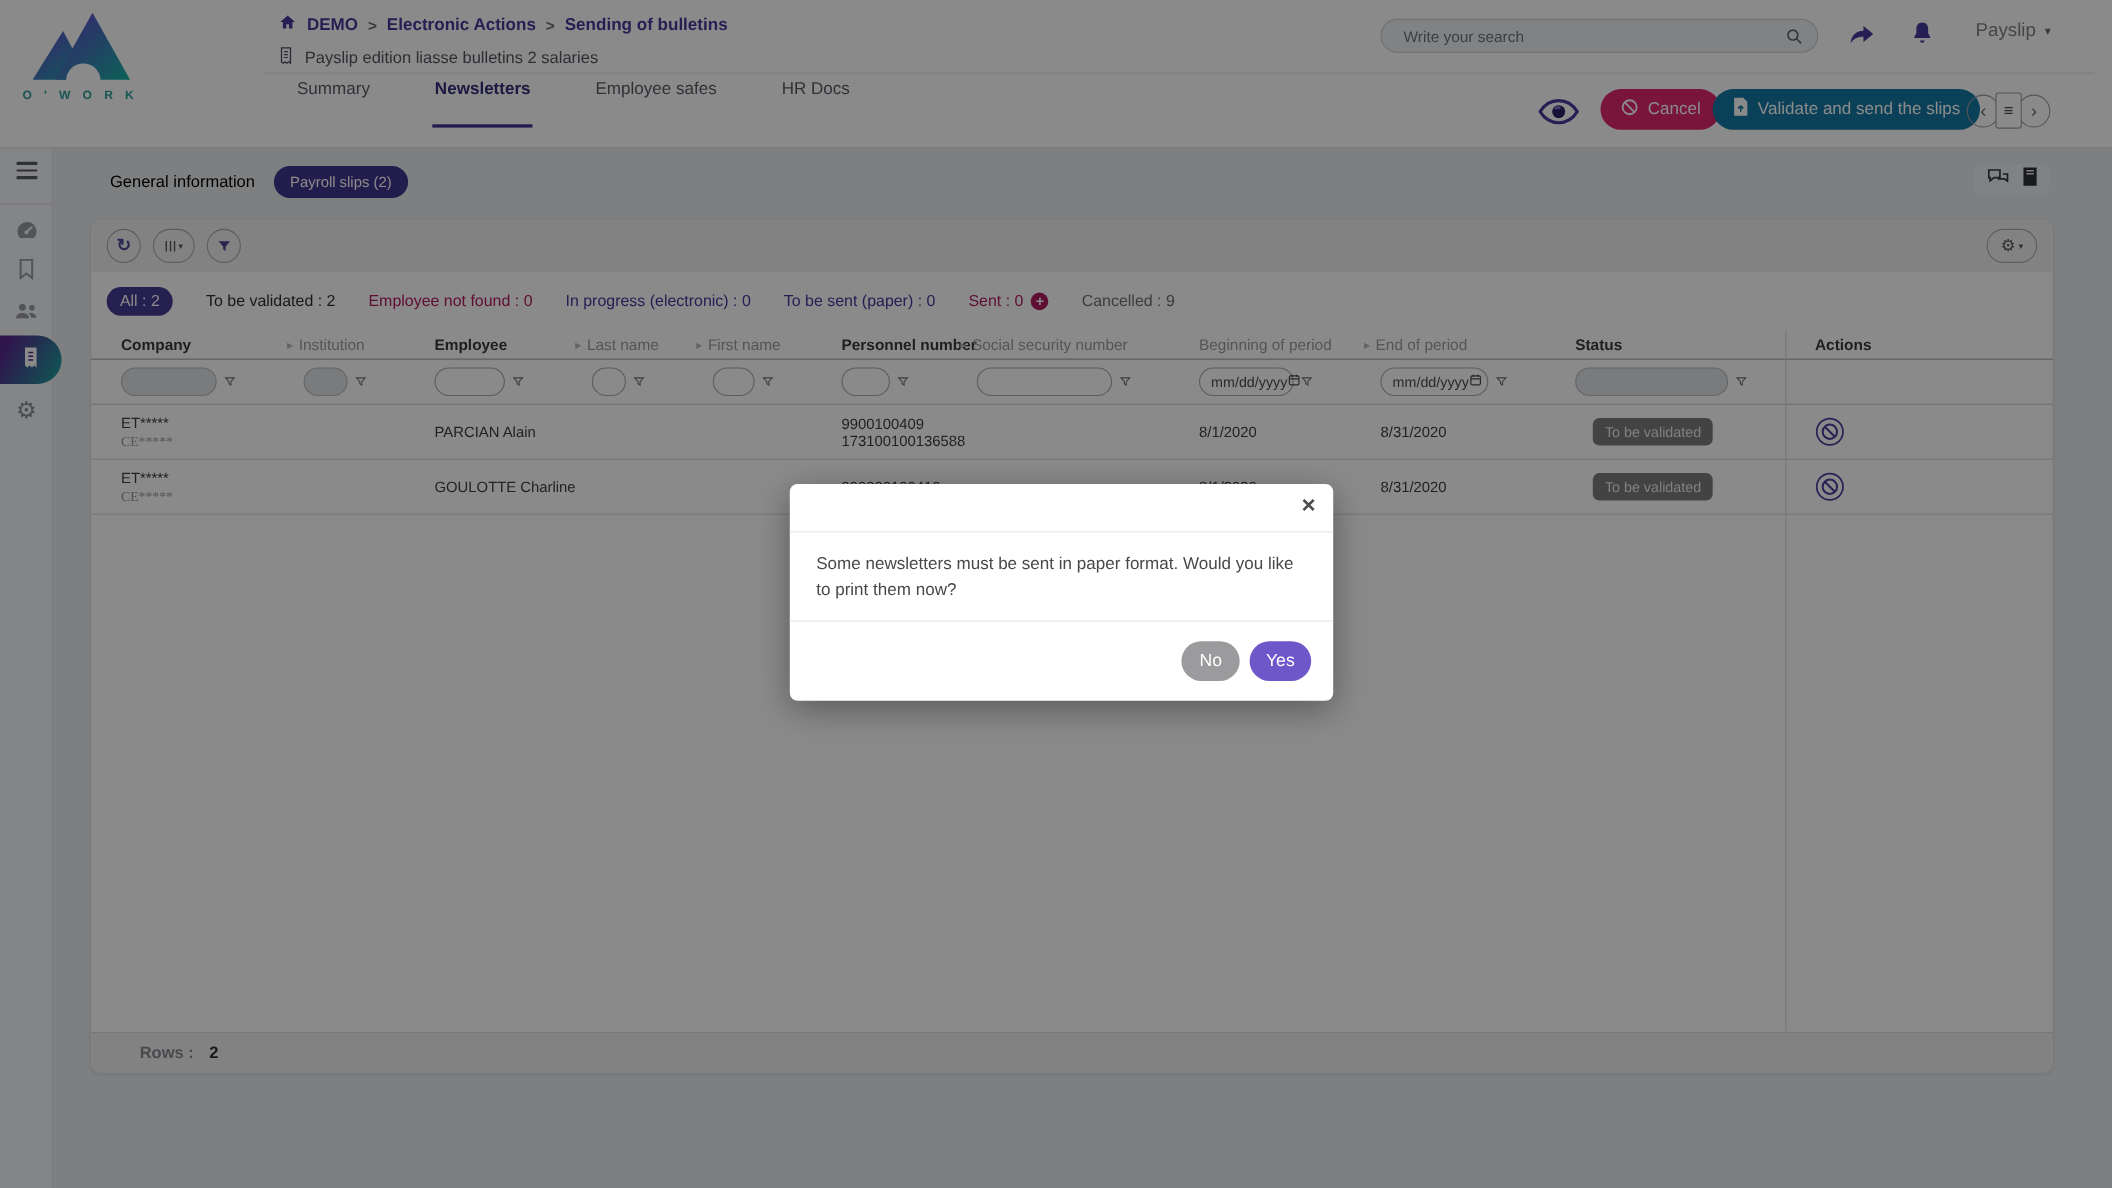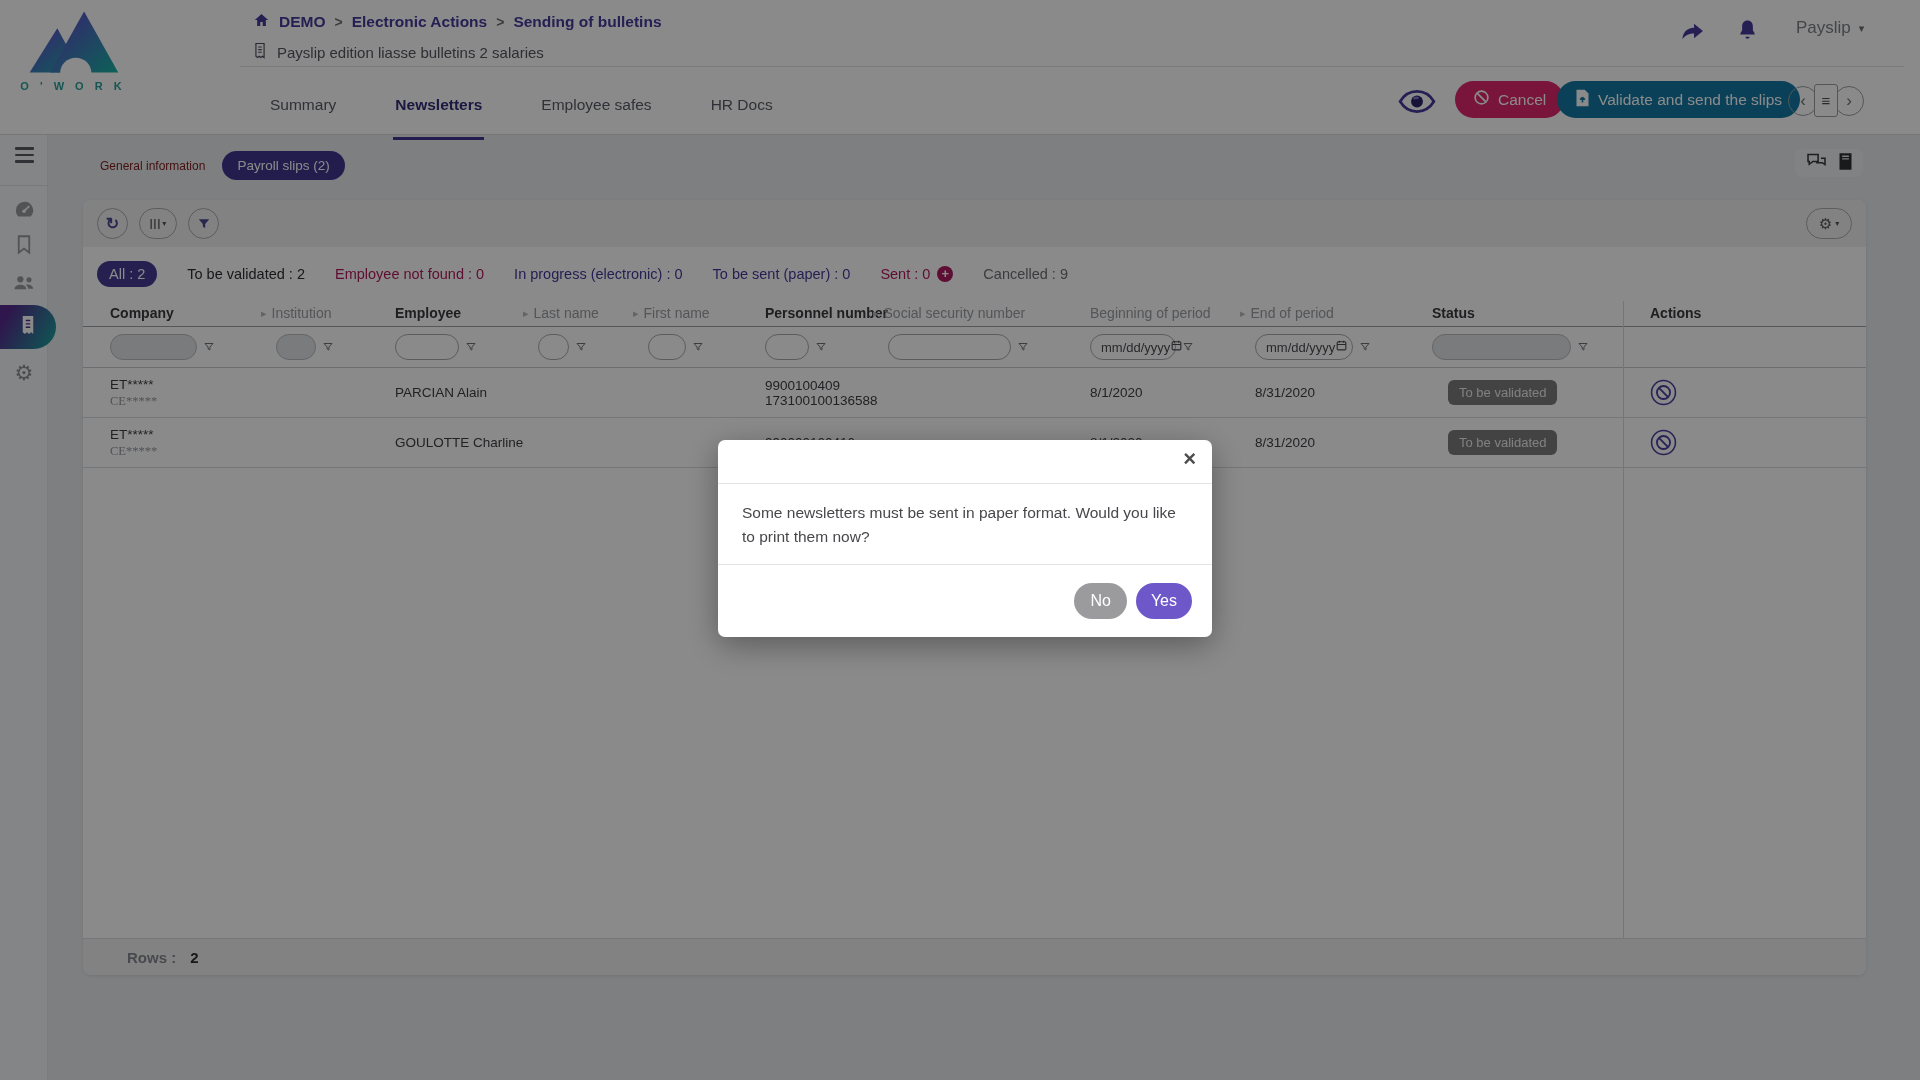--- a/index.html
+++ b/index.html
@@ -27,21 +27,21 @@
   .search-box input::placeholder { color:#70757c; }
 
   .icon-btn { background:none; border:none; cursor:pointer; }
   .share-btn { position:absolute; left:1680px; top:19px; }
   .bell-btn  { position:absolute; left:1736px; top:18px; }
   .user-menu { position:absolute; left:1796px; top:18px; display:flex; align-items:center; gap:8px;
                font-size:17px; color:#7d8087; cursor:pointer; }
   .user-menu .caret { font-size:11px; color:#6c6f76; }
 
   
-  .tabs { position:absolute; left:268px; top:72px; height:68px; display:flex; gap:55px; }
+  .tabs { position:absolute; left:268px; top:48px; height:68px; display:flex; gap:55px; }
   .tab { font-size:15.5px; color:#5a5c66; line-height:66px; cursor:pointer; padding:0 2px; }
   .tab.active { color:#332d78; font-weight:bold; border-bottom:3px solid #3f3691; }
 
   .eye-btn { position:absolute; left:1398px; top:88px; }
   .pill-btn { position:absolute; height:37px; border:none; border-radius:19px; color:#fff; display:flex;
               align-items:center; gap:8px; padding:0 18px; font-size:15.5px; cursor:pointer;
               font-family:"Liberation Sans",sans-serif; }
   .cancel-btn { left:1455px; top:81px; background:#e0256d; }
   .validate-btn { left:1557px; top:81px; background:#1479a4; }
   .pager { position:absolute; left:1788px; top:84px; display:flex; align-items:center; }
@@ -59,21 +59,21 @@
   .sb-dash { top:63px; } .sb-book { top:99px; } .sb-users { top:138px; }
   .sb-active { position:absolute; top:170px; left:0; width:56px; height:44px; border-radius:0 22px 22px 0;
                background:linear-gradient(120deg,#572a8f 15%,#1d9f9b 95%); display:flex; align-items:center;
                justify-content:center; cursor:pointer; }
   .sb-gear { top:226px; font-size:21px; color:#8b8d91; }
 
   
   .main { position:absolute; left:48px; top:135px; right:0; bottom:0; }
 
   .subtab-row { position:absolute; left:52px; top:16px; display:flex; align-items:center; gap:17px; }
-  .subtab-link { font-size:12px; color:#7f1d1d; cursor:pointer; }
+  .subtab-link { font-size:15px; color:#000000; cursor:pointer; }
   .subtab-pill { font-size:13.5px; color:#fff; background:#41378f; border-radius:16px; padding:7px 15px; cursor:pointer; }
   .corner-tools { position:absolute; left:1747px; top:14px; width:68px; height:28px; background:#eff0f2;
                   border-radius:6px; display:flex; align-items:center; justify-content:center; gap:11px; }
 
   .card { position:absolute; left:35px; top:65px; width:1783px; height:775px; background:#fff; border-radius:8px;
           box-shadow:0 1px 3px rgba(40,40,60,.10); }
 
   .toolbar { height:47px; background:#f1f1f3; border-radius:8px 8px 0 0; display:flex; align-items:center; padding:0 14px; }
   .tb-circle { width:31px; height:31px; border:1.5px solid #a9abb0; border-radius:50%; background:transparent;
                display:flex; align-items:center; justify-content:center; margin-right:11px; cursor:pointer; }
@@ -177,20 +177,29 @@
   <div class="subtitle">
     <span>
       <svg width="14" height="17" viewBox="0 0 24 28" fill="none" stroke="#4c4c5e" stroke-width="2">
         <path d="M5 2 h14 v24 l-2.8-2.2 -2.8 2.2 -2.8-2.2 -2.8 2.2 -2.8-2.2 Z"></path>
         <path d="M9 8h6M9 12.5h6M9 17h6" stroke-width="1.8"></path>
       </svg>
     </span>
     <span>Payslip edition liasse bulletins 2 salaries</span>
   </div>
 
+  <div class="search-box">
+    <input type="text" placeholder="Write your search" style="">
+    <span class="funnel">
+      <svg width="18" height="18" viewBox="0 0 24 24" fill="none" stroke="#5f6268" stroke-width="2">
+        <circle cx="10.5" cy="10.5" r="6"></circle>
+          <path d="M15 15l5.5 5.5"></path>
+      </svg>
+    </span>
+  </div>
 
   <button class="icon-btn share-btn">
     <svg width="25" height="25" viewBox="0 0 24 24" fill="#453a99">
       <path d="M13.5 4.5 L22 11.5 L13.5 18.5 v-4.6 c-6 0-9 2.3-11.2 5.6 c.6-6.6 4-10.6 11.2-11 Z"></path>
     </svg>
   </button>
   <button class="icon-btn bell-btn">
     <svg width="23" height="25" viewBox="0 0 24 26" fill="#453a99">
       <path d="M12 2.5 c-3.6 0-5.6 2.7-5.6 6 v4.2 L4.5 16 v1.2 h15 V16 l-1.9-3.3 V8.5 c0-3.3-2-6-5.6-6 Z"></path>
       <path d="M9.8 19.5 a2.2 2.2 0 0 0 4.4 0 Z"></path>

